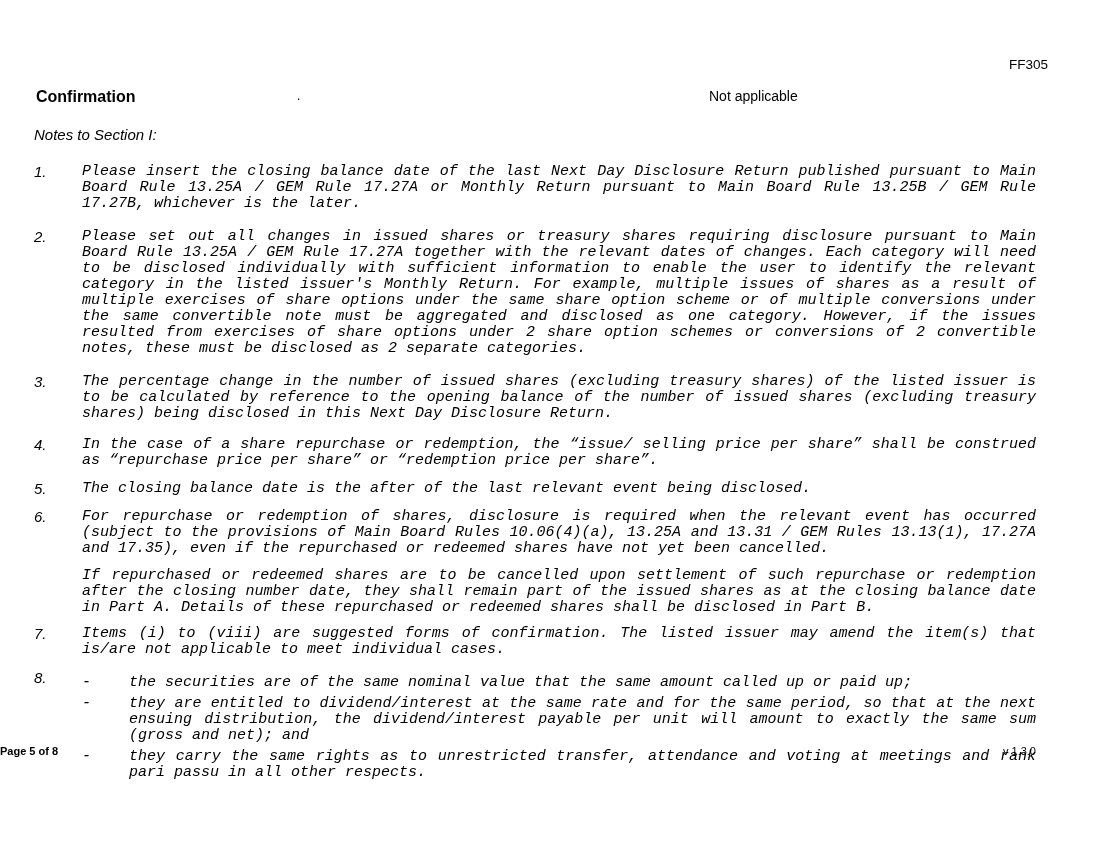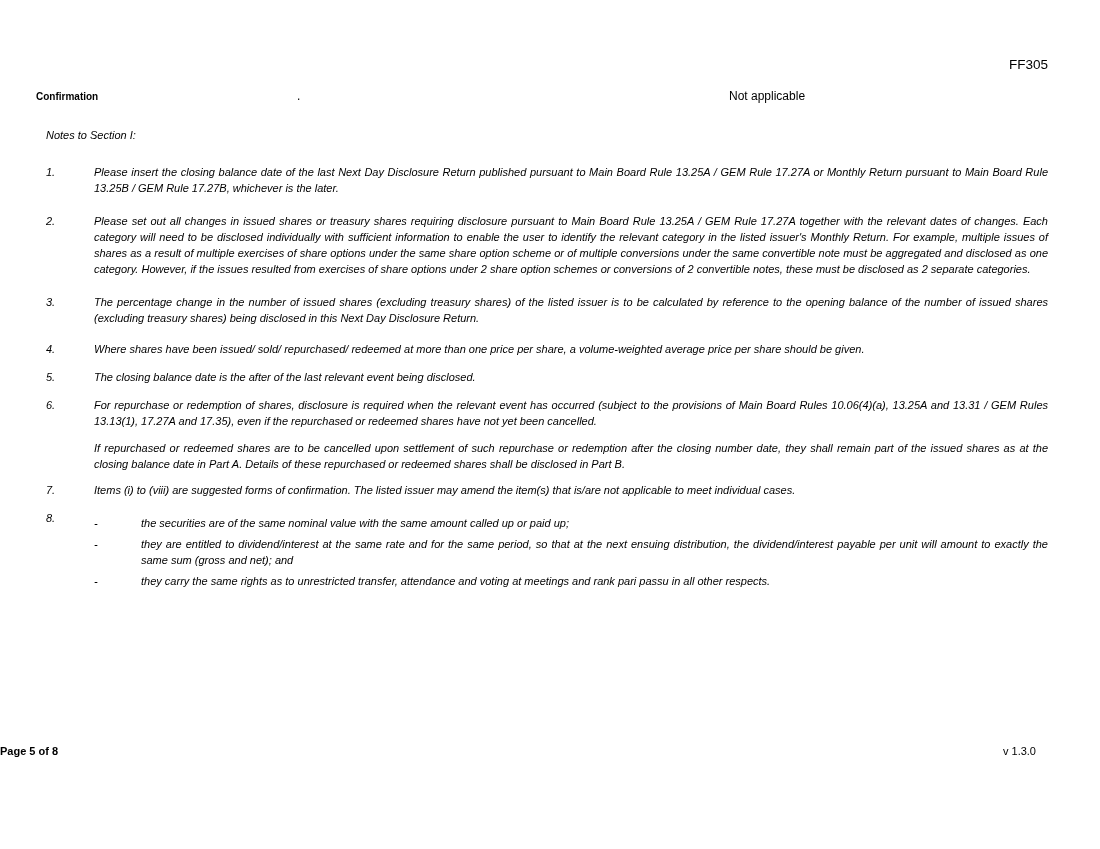--- a/index.html
+++ b/index.html
@@ -21,60 +21,61 @@
     position: absolute;
     top: 57px;
     right: 52px;
     font-size: 13.5px;
     line-height: 16px;
   }
   .conf-label {
     position: absolute;
     top: 89px;
     left: 36px;
-    font-size: 10px;
+    font-size: 16px;
     font-weight: bold;
     line-height: 15px;
   }
   .conf-dot {
     position: absolute;
     top: 89px;
     left: 297px;
     font-size: 12px;
     line-height: 15px;
   }
   .conf-value {
     position: absolute;
     top: 89px;
-    left: 729px;
-    font-size: 12px;
+    left: 709px;
+    font-size: 14px;
     line-height: 15px;
   }
   .notes {
     position: absolute;
     top: 127px;
-    left: 46px;
+    left: 34px;
     width: 1002px;
     font-style: italic;
-    font-size: 11px;
+    font-size: 15px;
     line-height: 16px;
   }
   .notes-heading {
     margin: 0 0 21px 0;
   }
   .note {
     display: flex;
   }
   .note .num {
     flex: 0 0 48px;
     width: 48px;
   }
   .note .body {
     flex: 1;
     min-width: 0;
+    font-family: Liberation Mono, monospace;
   }
   .note .body p {
     margin: 0;
     text-align: justify;
   }
   .note .body p + p {
     margin-top: 11px;
   }
   .m17 { margin-bottom: 17px; }
   .m15 { margin-bottom: 15px; }
@@ -142,21 +143,21 @@
     <div class="note m15">
       <span class="num">3.</span>
       <div class="body">
         <p>The percentage change in the number of issued shares (excluding treasury shares) of the listed issuer is to be calculated by reference to the opening balance of the number of issued shares (excluding treasury shares) being disclosed in this Next Day Disclosure Return.</p>
       </div>
     </div>
 
     <div class="note m12">
       <span class="num">4.</span>
       <div class="body">
-        <p>Where shares have been issued/ sold/ repurchased/ redeemed at more than one price per share, a volume-weighted average price per share should be given.</p>
+        <p>In the case of a share repurchase or redemption, the “issue/ selling price per share” shall be construed as “repurchase price per share” or “redemption price per share”.</p>
       </div>
     </div>
 
     <div class="note m12">
       <span class="num">5.</span>
       <div class="body">
         <p>The closing balance date is the after of the last relevant event being disclosed.</p>
       </div>
     </div>
 
@@ -173,21 +174,21 @@
       <div class="body">
         <p>Items (i) to (viii) are suggested forms of confirmation. The listed issuer may amend the item(s) that is/are not applicable to meet individual cases.</p>
       </div>
     </div>
 
     <div class="note">
       <span class="num">8.</span>
       <div class="body">
         <div class="sub">
           <span class="dash">-</span>
-          <span class="text">the securities are of the same nominal value with the same amount called up or paid up;</span>
+          <span class="text">the securities are of the same nominal value that the same amount called up or paid up;</span>
         </div>
         <div class="sub">
           <span class="dash">-</span>
           <span class="text">they are entitled to dividend/interest at the same rate and for the same period, so that at the next ensuing distribution, the dividend/interest payable per unit will  amount to exactly the same sum (gross and net); and</span>
         </div>
         <div class="sub">
           <span class="dash">-</span>
           <span class="text">they carry the same rights as to unrestricted transfer, attendance and voting at meetings and rank pari passu in all other respects.</span>
         </div>
       </div>

